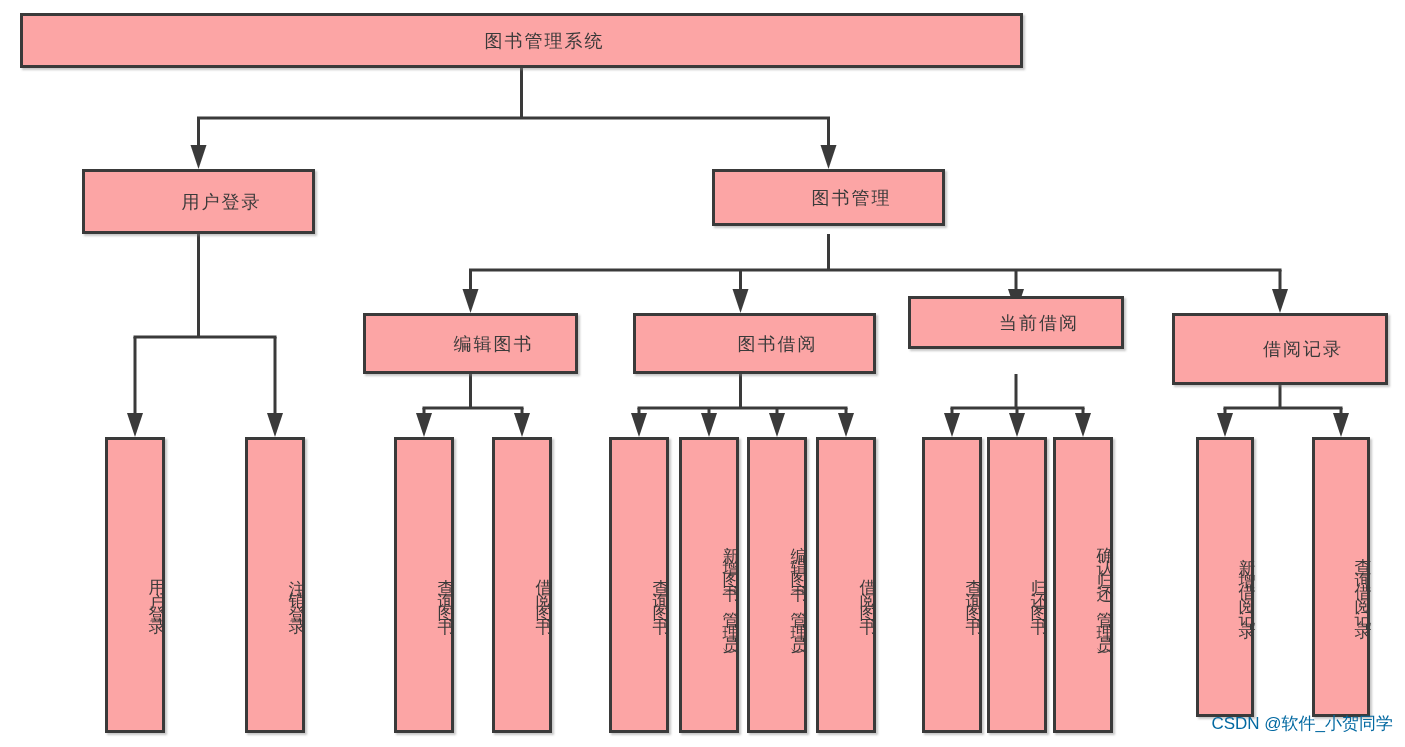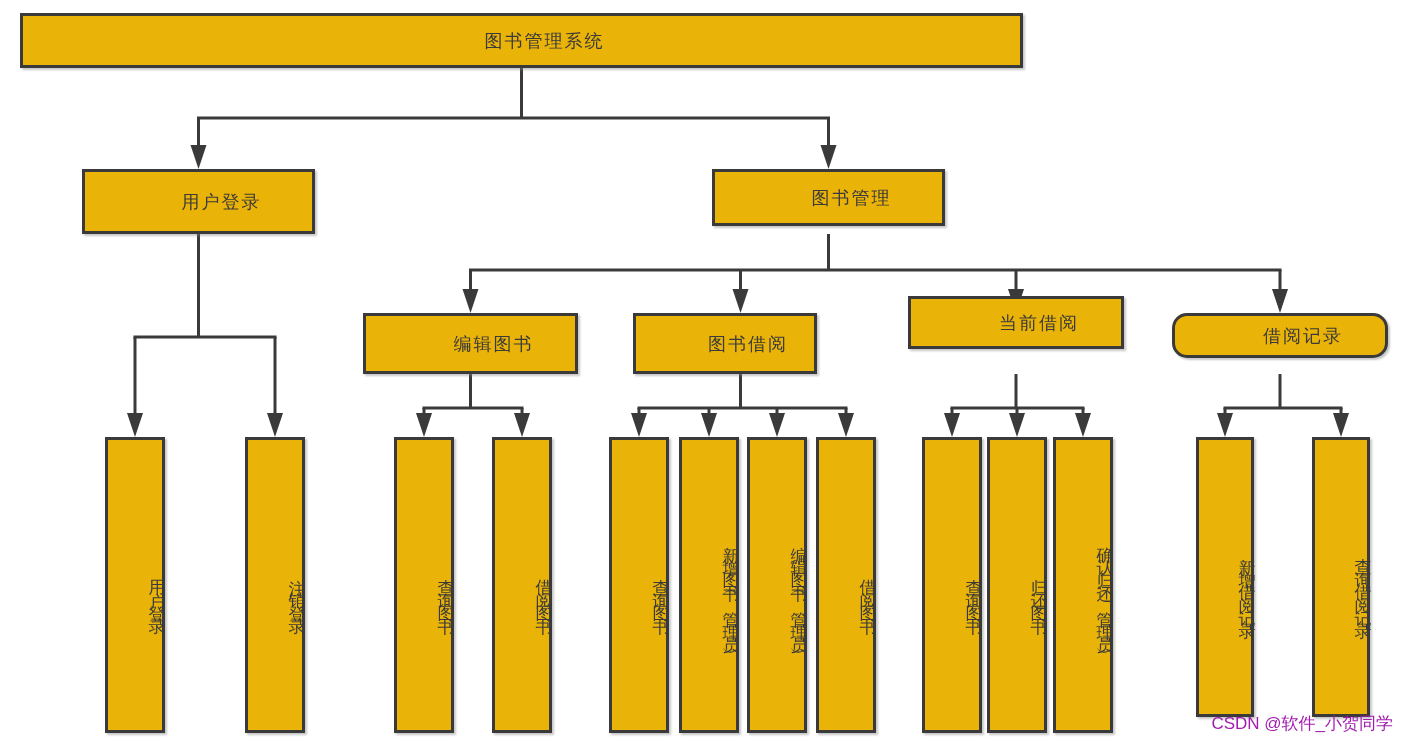--- a/index.html
+++ b/index.html
@@ -13,21 +13,21 @@
   }
   #connectors {
     position: absolute; left: 0; top: 0;
     width: 1405px; height: 747px;
     pointer-events: none;
   }
   .node {
     position: absolute;
     box-sizing: border-box;
     border: 3px solid #3a3a3a;
-    background: #eab308;
+    background: #fca5a5;
     display: flex;
     align-items: center;
     justify-content: center;
     box-shadow: 2px 2px 2px rgba(130,130,130,0.45);
     z-index: 2;
     padding-left: 44px;
   }
   .hlabel {
     font-size: 18px;
     letter-spacing: 2px;
@@ -41,43 +41,43 @@
     line-height: 1;
     letter-spacing: 13px;
     margin-bottom: -13px;
     white-space: nowrap;
   }
   
   .n-root      { left: 20px;   top: 13px;  width: 1003px; height: 55px; }
   .n-user      { left: 82px;   top: 169px; width: 233px;  height: 65px; }
   .n-bookmgmt  { left: 712px;  top: 169px; width: 233px;  height: 57px; }
   .n-rec       { left: 363px;  top: 313px; width: 215px;  height: 61px; }
-  .n-bb        { left: 633px;  top: 313px; width: 184px;  height: 61px; }
+  .n-bb        { left: 633px;  top: 313px; width: 243px;  height: 61px; }
   .n-cb        { left: 908px;  top: 296px; width: 216px;  height: 53px; }
-  .n-br        { left: 1172px; top: 313px; width: 216px;  height: 45px; border-radius: 15px; }
+  .n-br        { left: 1172px; top: 313px; width: 216px;  height: 72px; }
   .leaf        { top: 437px; width: 60px; height: 296px; }
   .l-user      { left: 105px; }
   .l-logout    { left: 245px; }
   .l-rec-q     { left: 394px; }
   .l-rec-b     { left: 492px; }
   .l-bb-q      { left: 609px; }
   .l-bb-add    { left: 679px; }
   .l-bb-edit   { left: 747px; }
   .l-bb-bor    { left: 816px; }
   .l-cb-q      { left: 922px; }
   .l-cb-ret    { left: 987px; }
   .l-cb-conf   { left: 1053px; }
   .l-br-add    { left: 1196px; width: 58px; height: 280px; }
   .l-br-q      { left: 1312px; width: 58px; height: 280px; }
   .watermark {
     position: absolute;
     right: 12px;
     top: 712px;
     font-size: 17px;
-    color: #a21caf;
+    color: #0369a1;
     z-index: 5;
     white-space: nowrap;
   }
 </style>
 </head>
 <body>
 
 <svg id="connectors" viewBox="0 0 1405 747" xmlns="http://www.w3.org/2000/svg">
     <line x1="521.5" y1="68" x2="521.5" y2="118" stroke="#3a3a3a" stroke-width="3"></line>
     <line x1="197" y1="118" x2="830" y2="118" stroke="#3a3a3a" stroke-width="3"></line>

